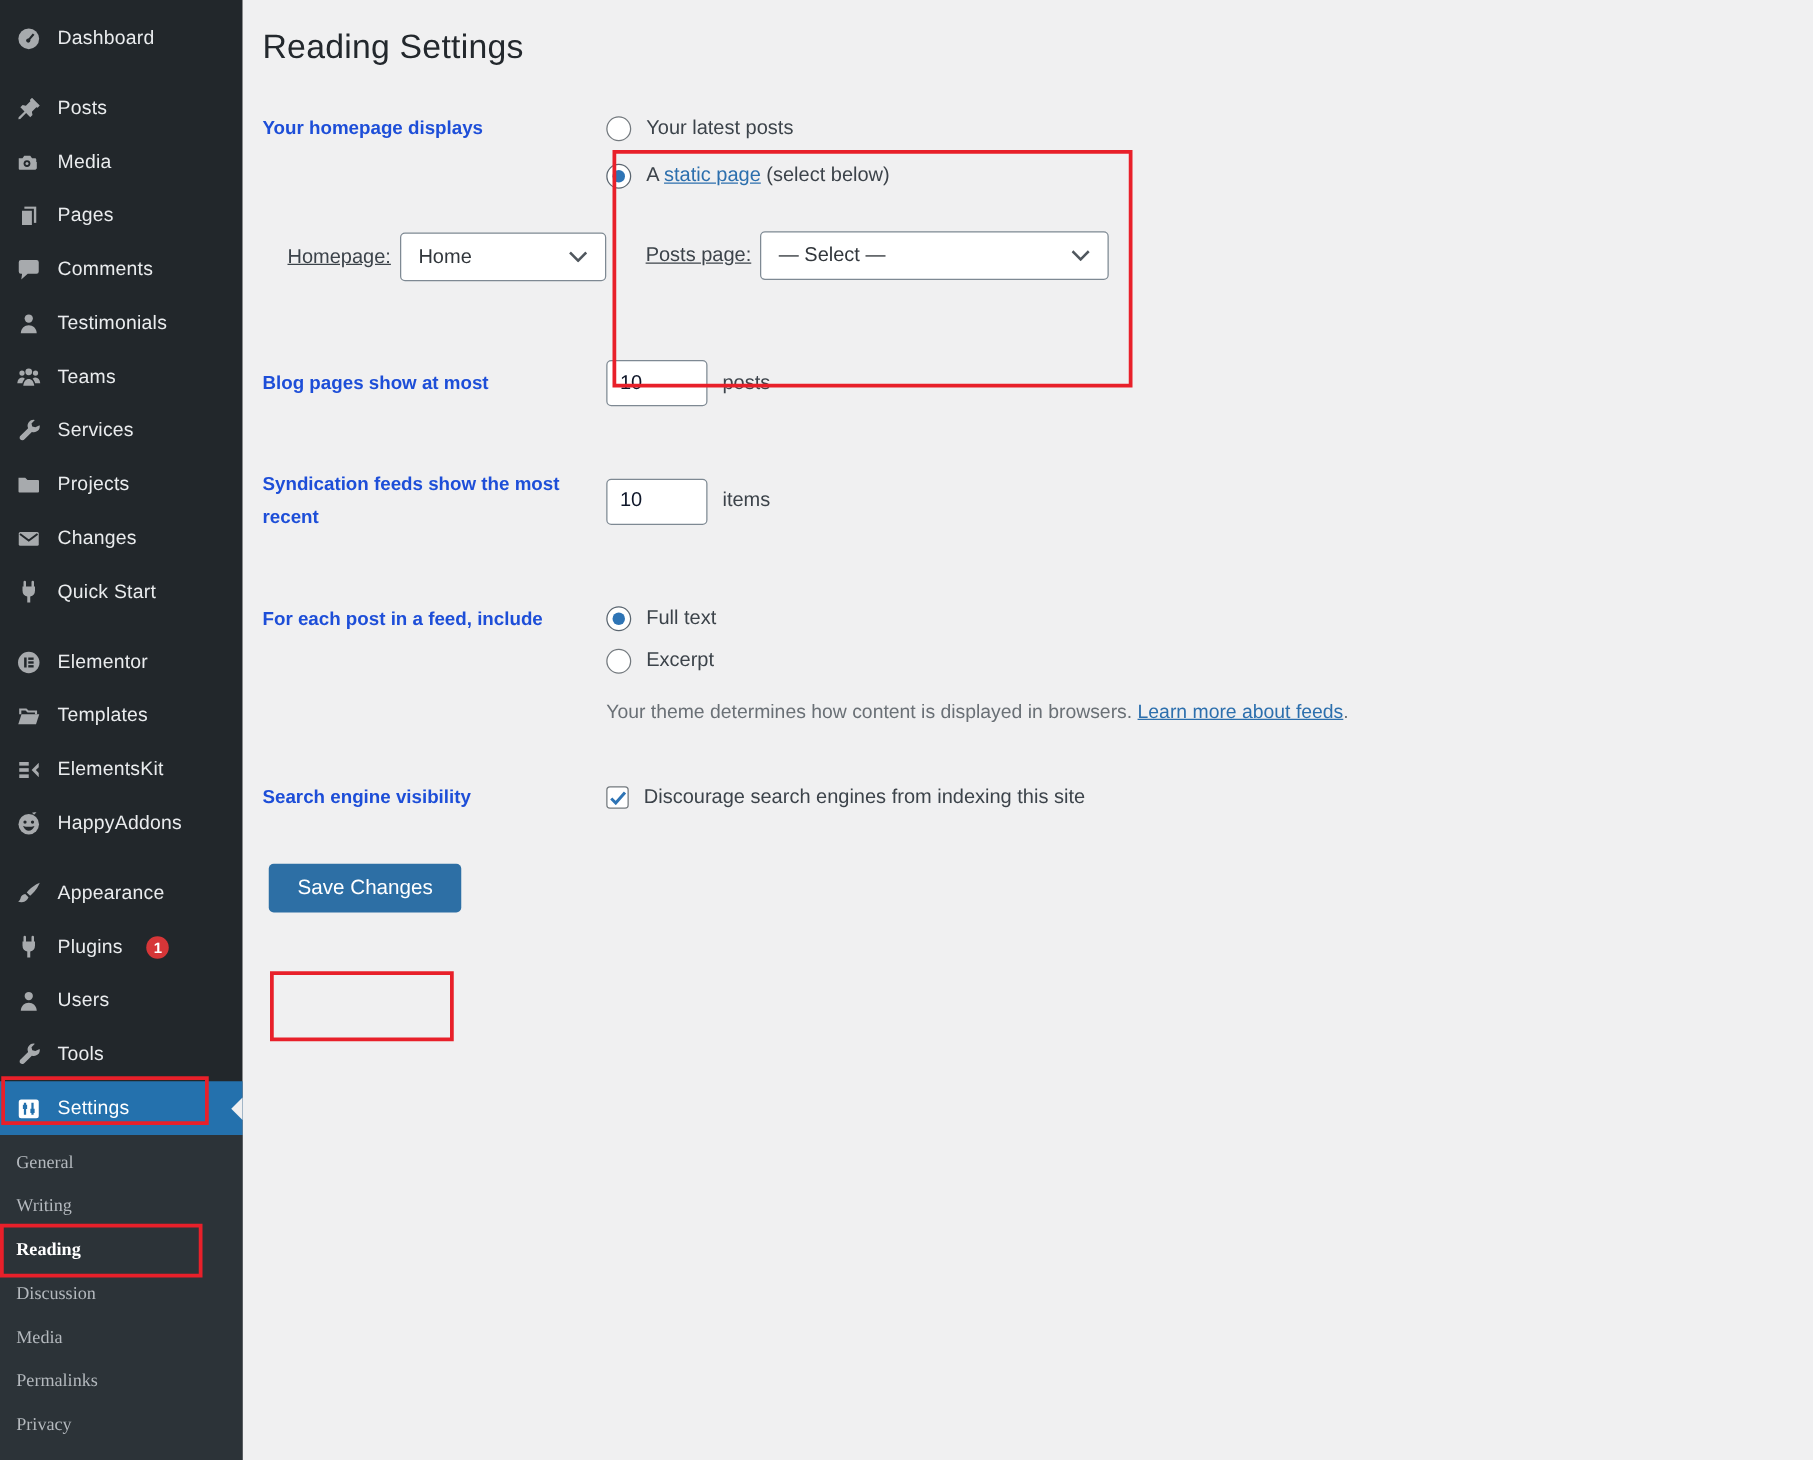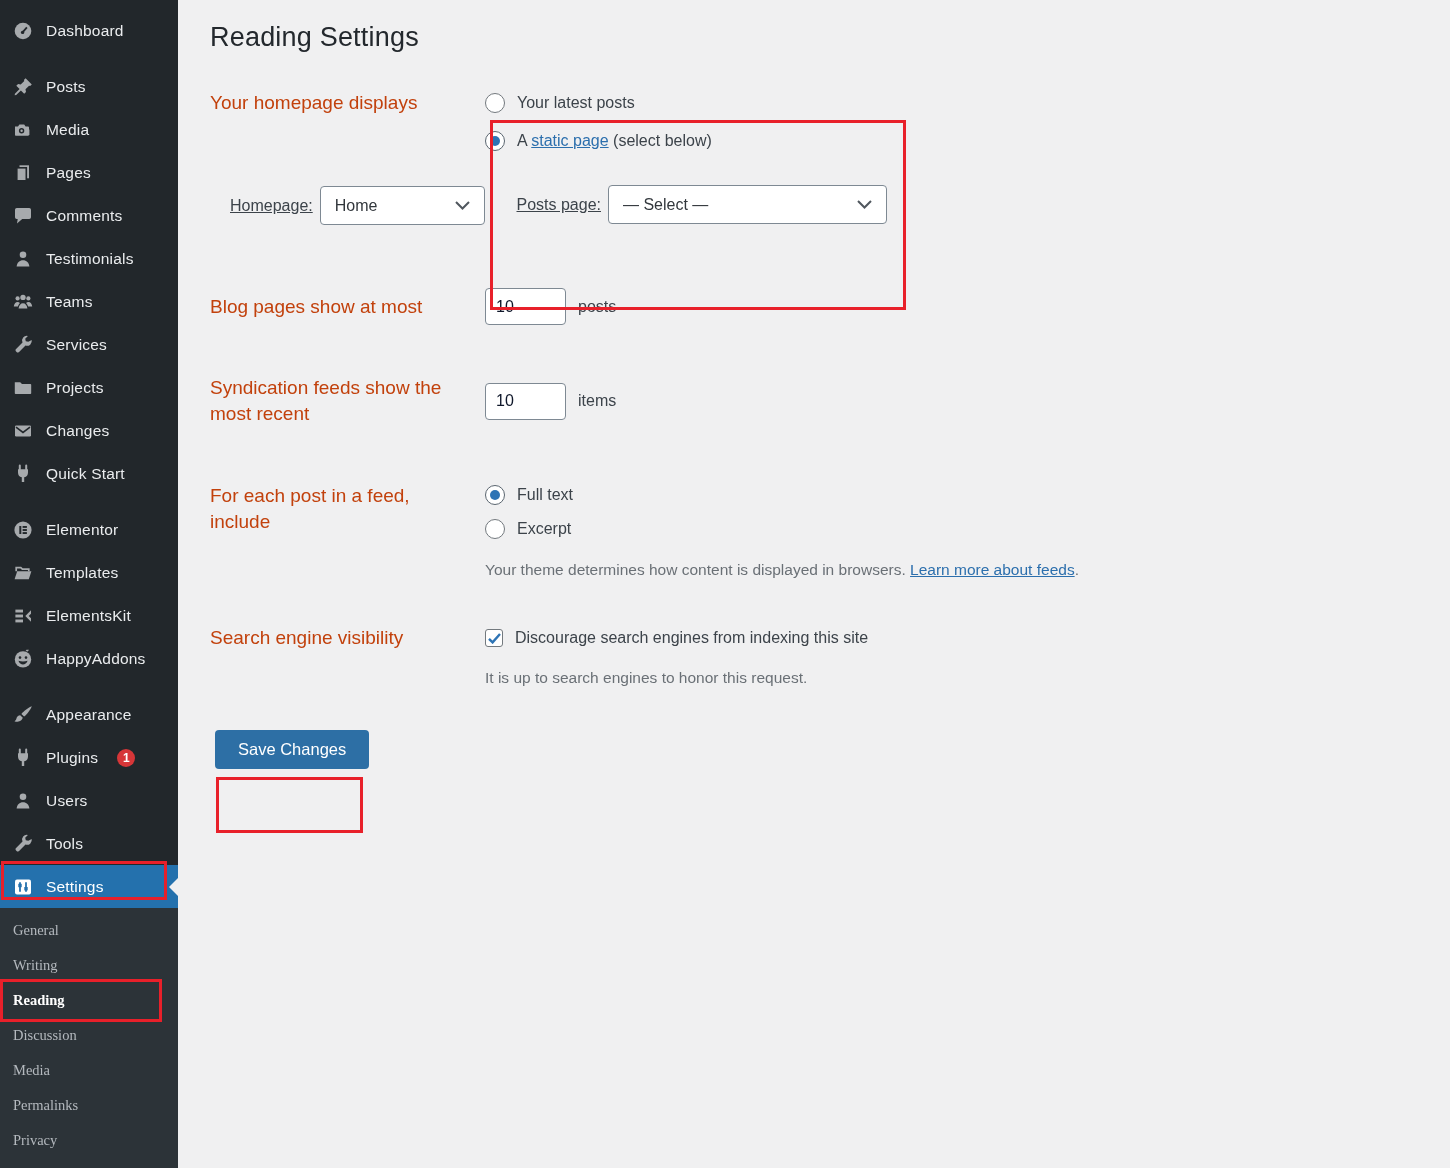--- a/index.html
+++ b/index.html
@@ -7,21 +7,21 @@
   body {
     font-family:"Liberation Sans", sans-serif;
     background:#f0f0f1;
     color:#3c434a;
     position:relative;
     overflow:hidden;
   }
 
   
   .sidebar {
-    position:absolute; left:0; top:0; bottom:0; width:178px;
+    position:absolute; left:0; top:0; bottom:0; width:194px;
     background:#22272b; display:flex; flex-direction:column;
   }
   .menu { list-style:none; padding-top:9px; }
   .menu li.item {
     height:43px; display:flex; align-items:center;
     padding-left:12px; gap:12px; cursor:pointer;
   }
   .menu li.item .ic {
     width:22px; height:22px; display:flex; align-items:center; justify-content:center;
     color:#a7aaad; flex:0 0 22px;
@@ -51,21 +51,21 @@
   .submenu li.active { color:#ffffff; font-weight:bold; }
 
   
   .content { margin-left:194px; padding:22px 40px 40px 16px; }
   h1.page-title {
     font-size:27px; font-weight:500; color:#23282d;
     letter-spacing:.2px; margin-bottom:38px;
   }
   .form-row { display:grid; grid-template-columns:275px 1fr; }
   .form-row .th {
-    font-size:19px; font-weight:normal; color:#c2410c; line-height:24px; padding-right:10px;
+    font-size:15px; font-weight:bold; color:#1d4ed8; line-height:24px; padding-right:10px;
   }
   .line { display:flex; align-items:center; gap:12px; height:24px; font-size:16px; }
   .note { color:#6a7076; font-size:15.5px; line-height:22px; }
   a.link { color:#2c6fad; text-decoration:underline; cursor:pointer; }
 
   
   .radio {
     width:20px; height:20px; border-radius:50%; background:#fff;
     border:1.5px solid #73797e; flex:0 0 20px; position:relative; cursor:pointer;
   }
@@ -422,21 +422,20 @@
     <div class="th">Search engine visibility</div>
     <div>
       <div class="line">
         <span class="checkbox">
           <svg width="13" height="11" viewBox="0 0 13 11">
               <path d="M1 5.8L4.6 9.4 12 1" fill="none" stroke="#2e74b5" stroke-width="2.4"></path>
             </svg>
         </span>
         <span>Discourage search engines from indexing this site</span>
       </div>
-      <p class="note" style="margin-top:17px;">It is up to search engines to honor this request.</p>
     </div>
   </div>
 
   <div style="margin-top:41px; padding-left:5px;">
     <button class="save-btn">Save Changes</button>
   </div>
 </main>
 
 <div class="anno" id="anno-static"></div>
 <div class="anno" id="anno-settings"></div>

